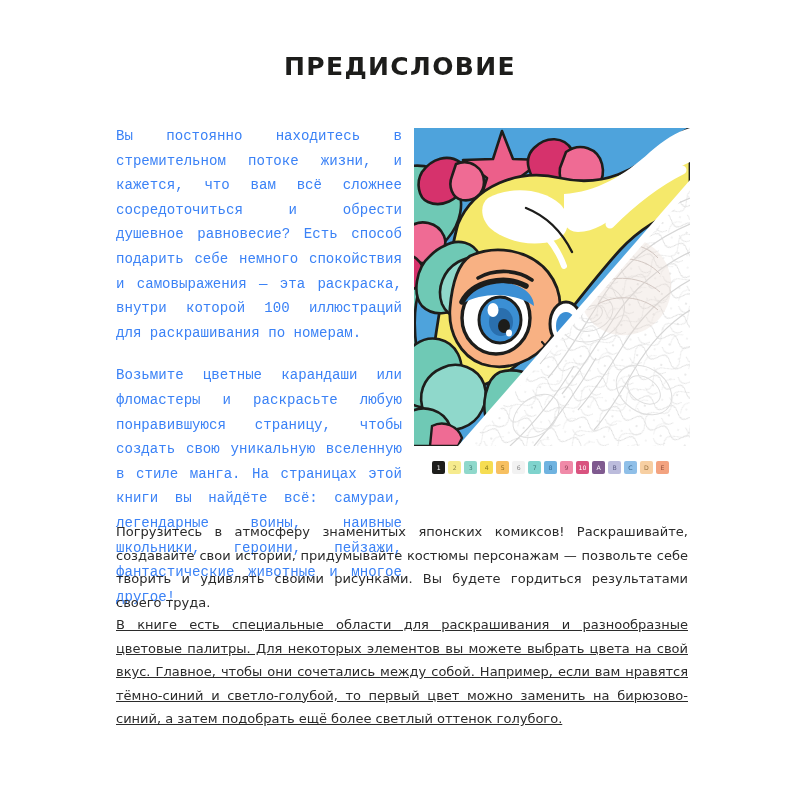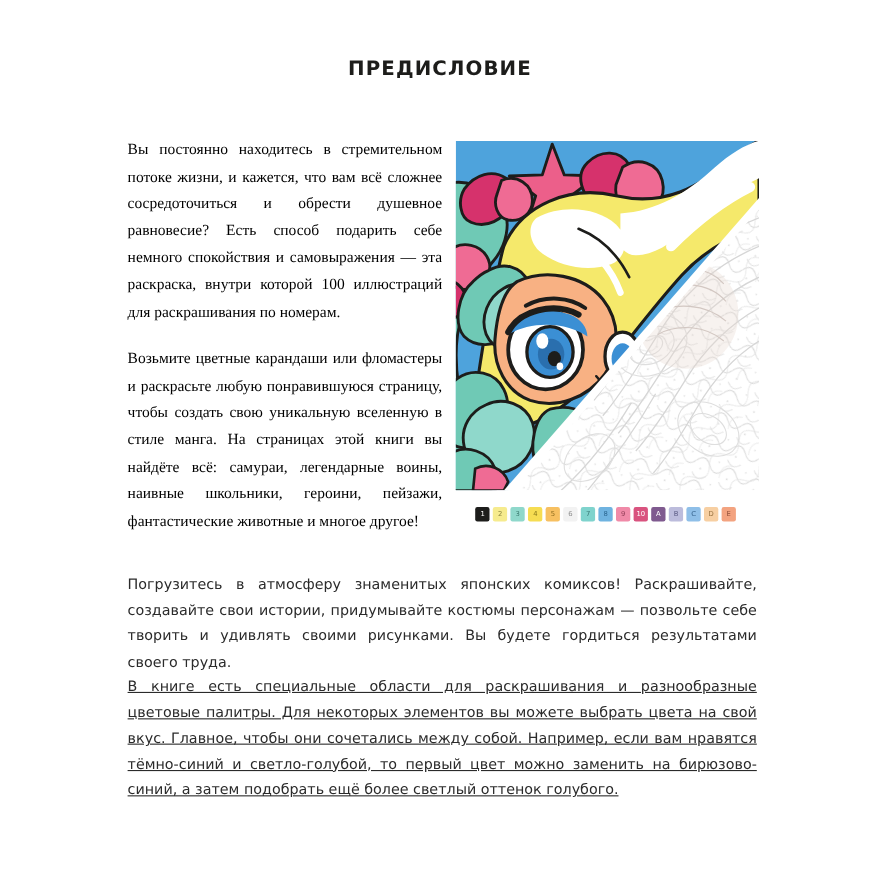--- a/index.html
+++ b/index.html
@@ -24,38 +24,38 @@
     background: #ffffff;
   }
 
   
   .page-title {
     position: absolute;
     left: 0;
     top: 52px;
     width: 800px;
     text-align: center;
-    font-size: 18px;
+    font-size: 25px;
     font-weight: bold;
     letter-spacing: 0.055em;
     color: #1d1d1b;
     font-family: "DejaVu Sans", sans-serif;
   }
 
   
   .col-text {
     position: absolute;
     left: 116px;
     top: 124px;
     width: 286px;
     font-size: 14.1px;
     line-height: 24.6px;
     text-align: justify;
-    color: #000000;
-    font-family: Liberation Serif, serif;
+    color: #3b82f6;
+    font-family: Liberation Mono, monospace;
   }
   .col-text p { margin: 0 0 18px 0; }
   .col-text p:last-child { margin-bottom: 16px; }
 
   
   .full-text {
     position: absolute;
     left: 116px;
     width: 572px;
     font-size: 13px;

